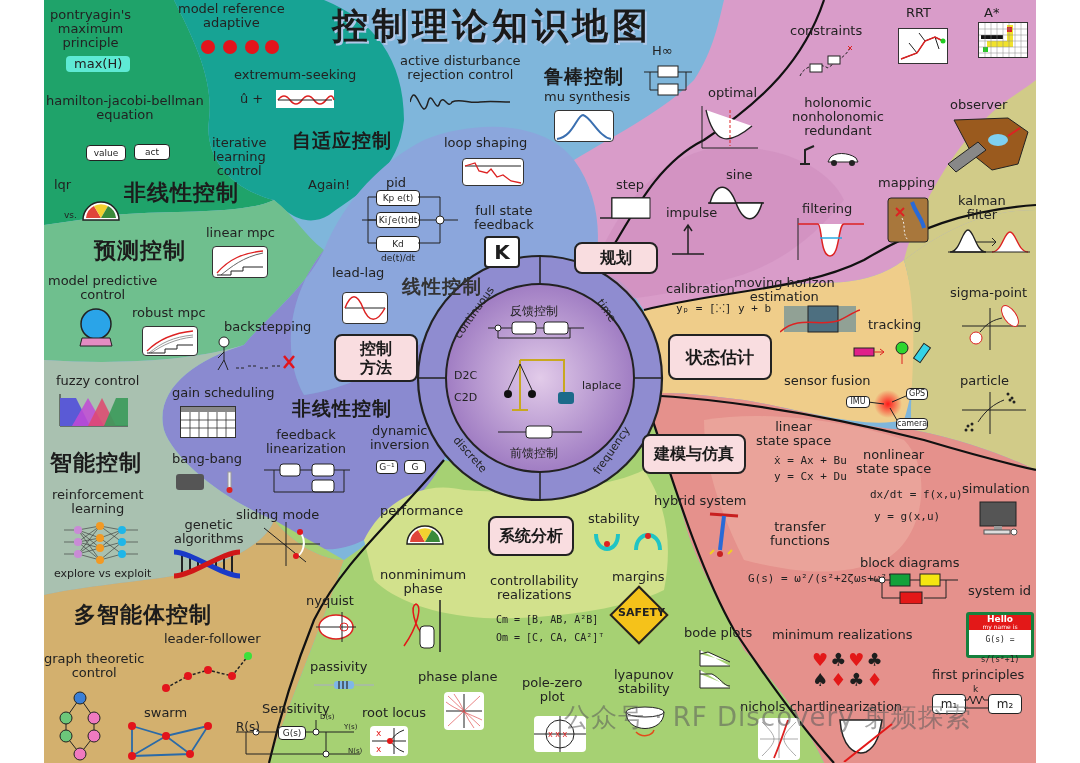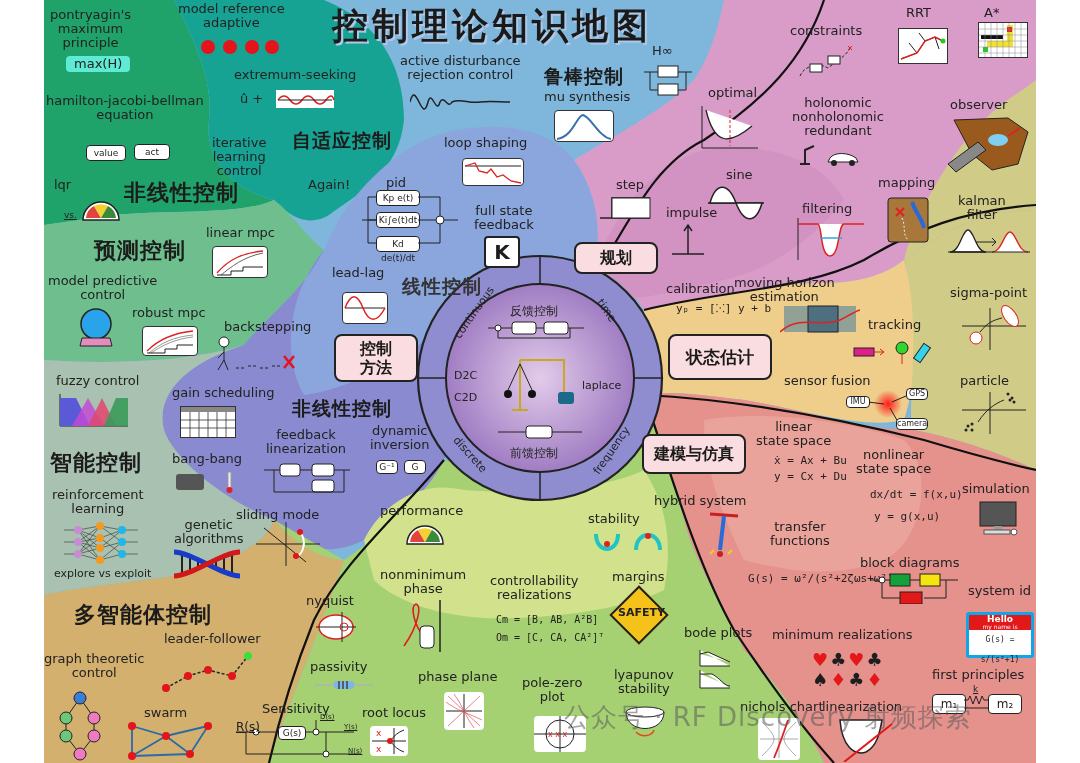--- a/index.html
+++ b/index.html
@@ -2,21 +2,21 @@
 <html><head>
 <meta charset="utf-8">
 <style>
   html, body { margin:0; padding:0; background:#ffffff; }
   body { width:1080px; height:763px; position:relative; overflow:hidden;
          font-family: "DejaVu Sans", "Liberation Sans", sans-serif; color:#1e1e1e; }
   #map { position:absolute; left:44px; top:0; width:992px; height:763px; overflow:hidden; }
   #bg { position:absolute; left:0; top:0; }
   .lbl { position:absolute; font-size:13px; line-height:14px; text-align:center; white-space:nowrap; color:#222; }
   .lbl.sm { font-size:11px; line-height:12px; }
-  .lbl.xs { font-size:9px; line-height:10px;text-decoration:underline; }
+  .lbl.xs { font-size:9px; line-height:10px; }
   .zh { position:absolute; font-size:22px; font-weight:bold; color:#1c1c1c; letter-spacing:1px; white-space:nowrap; }
   .zh.md { font-size:19px; }
   .title { position:absolute; left:288px; top:2px; font-size:36px; font-weight:bold; letter-spacing:4px; color:#1a1a1a;
            text-shadow: 2px 2px 0 #b0c8e8; white-space:nowrap; }
   .pinkbox { position:absolute; background:#f9dde0; border:2px solid #222; border-radius:8px; font-weight:bold;
              font-size:16px; text-align:center; color:#1a1a1a; display:flex; align-items:center; justify-content:center; }
   .icon { position:absolute; }
   .wbox { position:absolute; background:#fff; border:1.5px solid #333; border-radius:4px; }
   .blk { position:absolute; background:#fff; border:1.5px solid #222; border-radius:4px; font-size:9px; text-align:center; line-height:14px; }
   .ring-txt { position:absolute; font-size:11px; color:#222; white-space:nowrap; }
@@ -505,21 +505,21 @@
   <div class="eq" style="left:704px;top:572px">G(s) = ω²/(s²+2ζωs+ω²)</div>
   <div class="lbl" style="left:816px;top:556px">block diagrams</div>
   <svg class="icon" style="left:826px;top:572px" width="90" height="32">
     <path d="M0,8 L88,8 M12,8 L12,26 L30,26 M54,26 L76,26 L76,8" stroke="#222" fill="none"></path>
     <circle cx="12" cy="8" r="3" fill="#fff" stroke="#222"></circle>
     <rect x="20" y="2" width="20" height="12" fill="#13a13a" stroke="#222"></rect>
     <rect x="50" y="2" width="20" height="12" fill="#f4e510" stroke="#222"></rect>
     <rect x="30" y="20" width="22" height="12" fill="#e31818" stroke="#222"></rect>
   </svg>
   <div class="lbl" style="left:924px;top:584px">system id</div>
-  <div style="position:absolute;left:922px;top:612px;width:62px;height:40px;background:#fff;border:3px solid #0ea5e9;border-radius:3px">
+  <div style="position:absolute;left:922px;top:612px;width:62px;height:40px;background:#fff;border:3px solid #15803d;border-radius:3px">
     <div style="background:#e31818;color:#fff;text-align:center;font-size:9px;line-height:9px;font-weight:bold">Hello</div>
     <div style="background:#e31818;color:#fff;text-align:center;font-size:6px;line-height:6px">my name is</div>
     <div style="font-size:8px;text-align:center;line-height:20px;font-family:'DejaVu Sans Mono',monospace">G(s) = s/(s²+1)</div>
   </div>
   <div class="lbl" style="left:728px;top:628px">minimum realizations</div>
   <div style="position:absolute;left:768px;top:650px;font-size:18px;line-height:20px;letter-spacing:2px">
     <span style="color:#e31818">♥</span><span>♣</span><span style="color:#e31818">♥</span><span>♣</span><br>
     <span>♠</span><span style="color:#e31818">♦</span><span>♣</span><span style="color:#e31818">♦</span>
   </div>
   <div class="lbl" style="left:888px;top:668px">first principles</div>
@@ -535,20 +535,21 @@
     <path d="M10,46 L58,8" stroke="#e31818" stroke-width="2"></path>
   </svg>
 
   <div class="lbl" style="left:336px;top:504px">performance</div>
   <svg class="icon" style="left:360px;top:520px" width="42" height="26">
     <path d="M3,24 A18,18 0 0 1 39,24 Z" fill="#fff" stroke="#222" stroke-width="1.5"></path>
     <path d="M6,22 A15,15 0 0 1 14,10 L21,22 Z" fill="#e0443a"></path>
     <path d="M14,10 A15,15 0 0 1 28,10 L21,22 Z" fill="#f4d130"></path>
     <path d="M28,10 A15,15 0 0 1 36,22 L21,22 Z" fill="#3a8a3a"></path>
   </svg>
+  <div class="pinkbox" style="left:444px;top:516px;width:82px;height:36px">系统分析</div>
   <div class="lbl" style="left:544px;top:512px">stability</div>
   <svg class="icon" style="left:550px;top:530px" width="72" height="22">
     <path d="M2,4 C2,24 24,24 24,4" stroke="#1fc4c4" stroke-width="4" fill="none"></path>
     <circle cx="13" cy="14" r="3" fill="#d22"></circle>
     <path d="M42,20 C42,0 66,0 66,20" stroke="#1fc4c4" stroke-width="4" fill="none"></path>
     <circle cx="54" cy="6" r="3" fill="#d22"></circle>
   </svg>
   <div class="lbl" style="left:336px;top:568px;white-space:pre">nonminimum
 phase</div>
   <svg class="icon" style="left:356px;top:596px" width="50" height="58">

